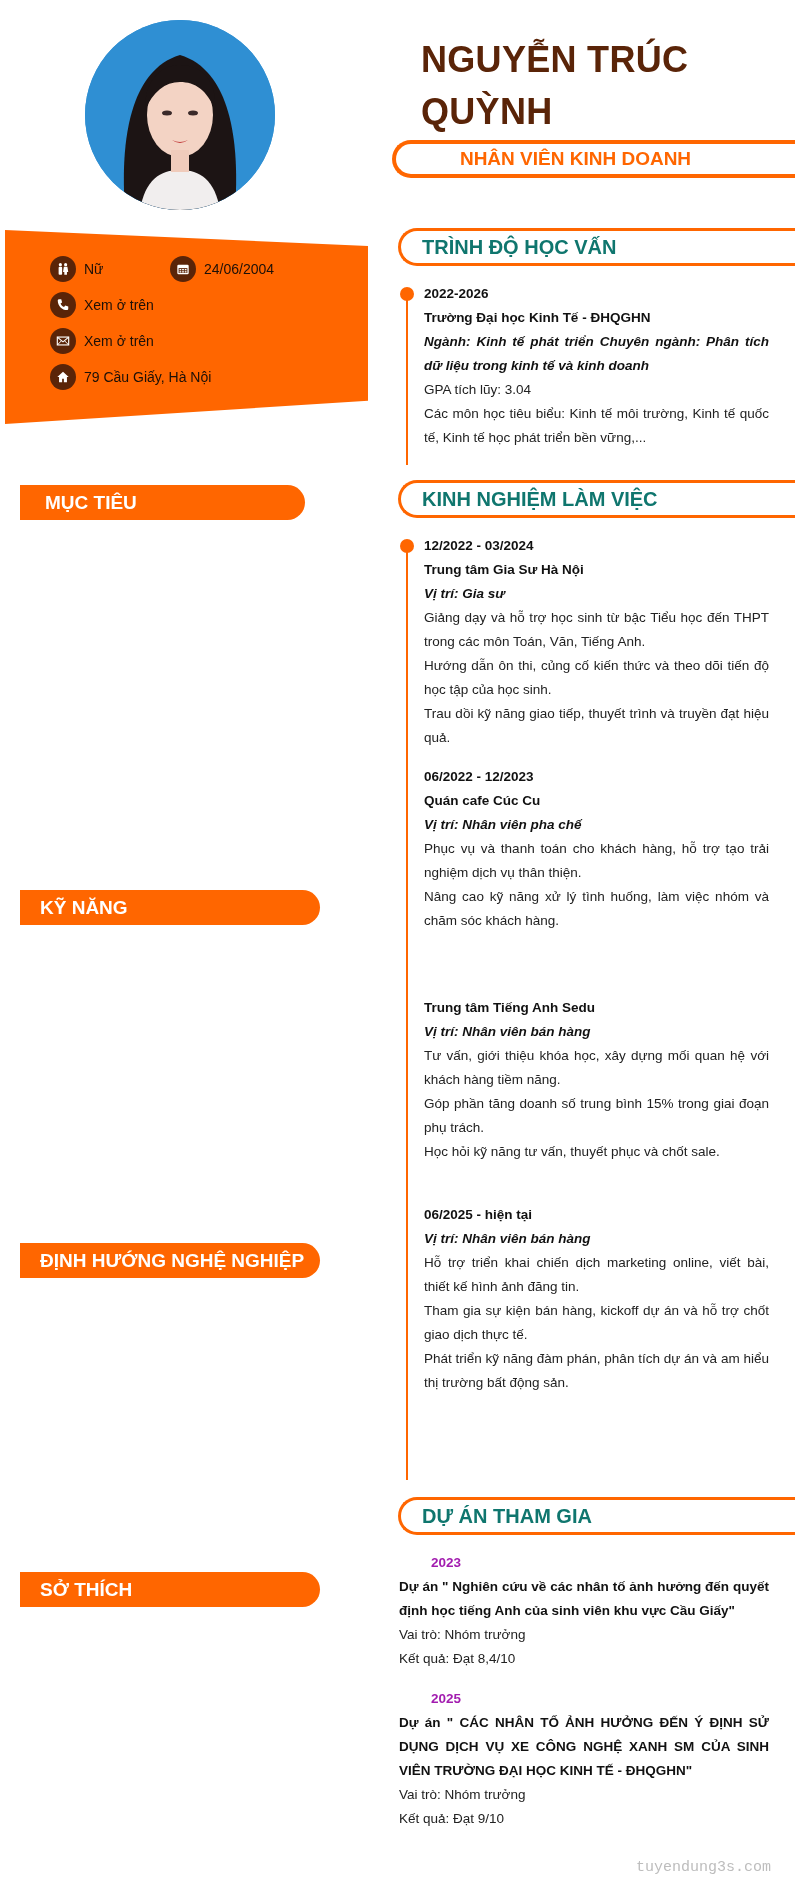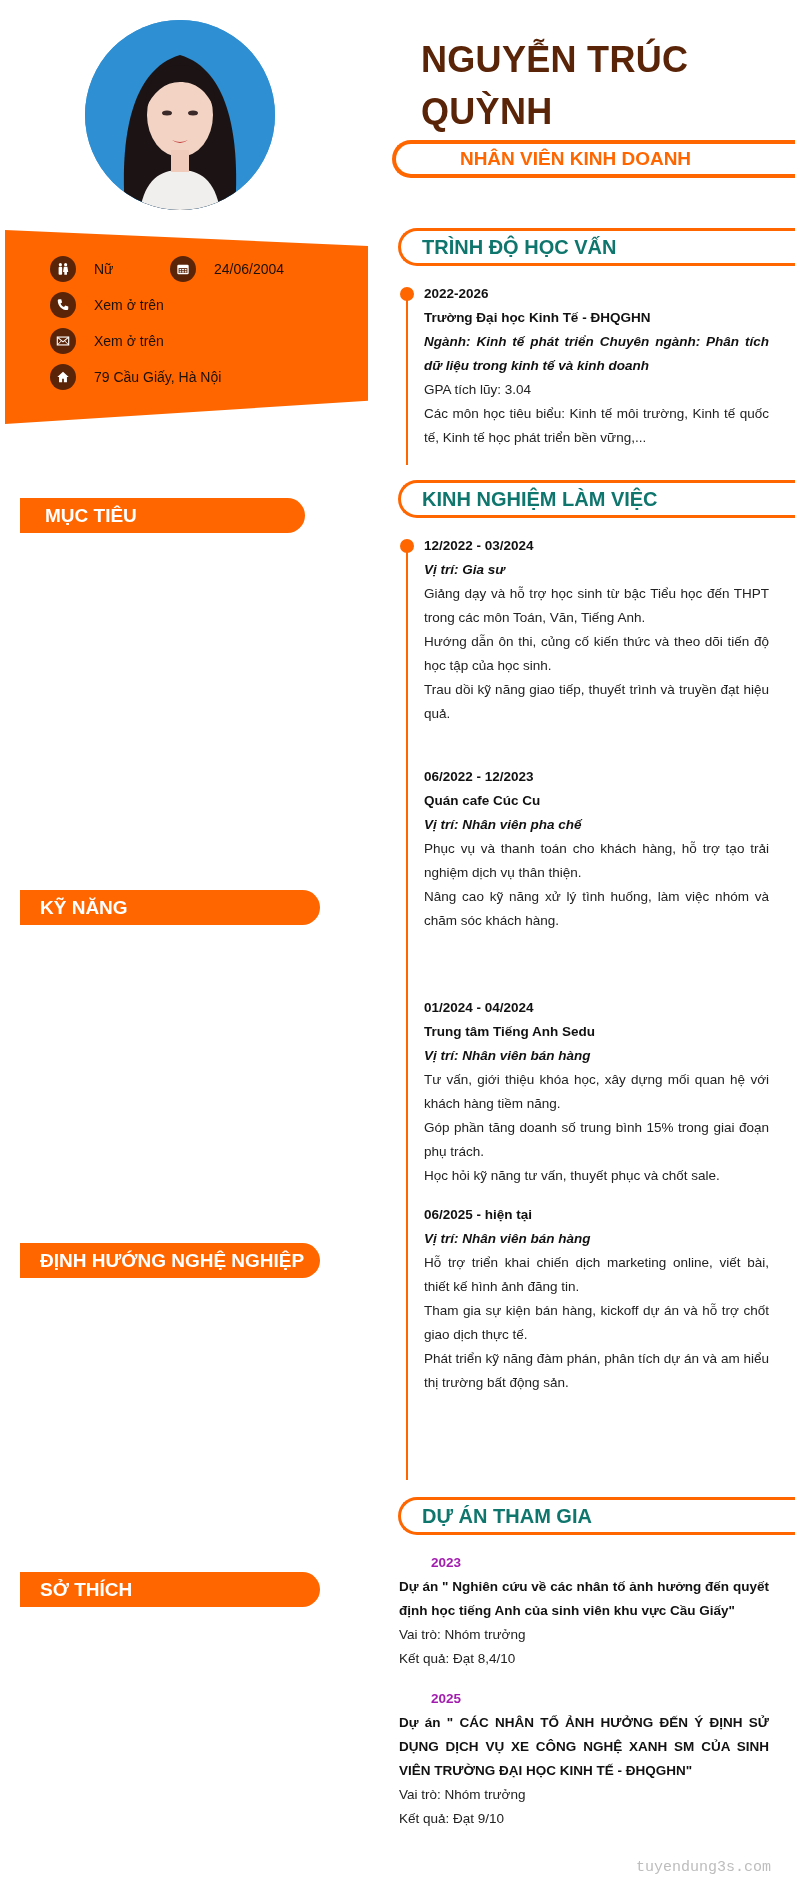--- a/index.html
+++ b/index.html
@@ -16,21 +16,21 @@
   .name { position:absolute; left:421px; top:34px; width:330px; font-weight:bold; font-size:36px;
           line-height:52px; color:#5a2408; letter-spacing:0.3px; }
   .title-box { position:absolute; left:392px; top:140px; width:403px; height:38px;
                border:4px solid #ff6600; border-right:none; border-radius:22px 0 0 22px; box-sizing:border-box; }
   .title-text { position:absolute; left:0; right:0; top:0; bottom:0; display:flex; align-items:center;
                 justify-content:center; font-weight:bold; font-size:19px; color:#ff6600; padding-right:40px; }
 
   
   .contact-bg { position:absolute; left:5px; top:230px; width:363px; height:194px; background:#ff6600;
                 clip-path:polygon(0 0, 100% 8.2%, 100% 88%, 0 100%); }
-  .contact-row { position:absolute; display:flex; align-items:center; gap:18px; font-size:14px; color:#1c1007; }
+  .contact-row { position:absolute; display:flex; align-items:center; gap:8px; font-size:14px; color:#1c1007; }
   .cicon { width:26px; height:26px; border-radius:50%; background:#5a2408; display:flex; align-items:center;
            justify-content:center; flex:none; }
   .cicon svg { width:14px; height:14px; fill:#fff; }
 
   
   .left-pill { position:absolute; left:20px; height:35px; background:#ff6600; border-radius:0 18px 18px 0;
                color:#fff; font-weight:bold; font-size:19px; display:flex; align-items:center; padding-left:20px;
                box-sizing:border-box; }
 
   
@@ -123,21 +123,21 @@
   </div>
   <div class="contact-row" style="left:50px; top:364px;">
     <span class="cicon">
       <svg viewBox="0 0 16 16">
           <path d="M8 2L1.5 8h2v6h3.5v-4h2v4h3.5V8h2z"></path>
         </svg>
     </span>
     <span>79 Cầu Giấy, Hà Nội</span>
   </div>
 
-  <div class="left-pill" style="top:498px; width:285px;padding-left:25px;">MỤC TIÊU</div>
+  <div class="left-pill" style="top:485px; width:285px;padding-left:25px;">MỤC TIÊU</div>
   <div class="left-pill" style="top:890px; width:300px;">KỸ NĂNG</div>
   <div class="left-pill" style="top:1243px; width:300px;">ĐỊNH HƯỚNG NGHỆ NGHIỆP</div>
   <div class="left-pill" style="top:1572px; width:300px;">SỞ THÍCH</div>
 
   <div class="sec-head" style="top:228px;">TRÌNH ĐỘ HỌC VẤN</div>
   <div class="tl-line" style="top:293px; height:172px;"></div>
   <div class="tl-dot" style="top:287px;"></div>
   <div class="block" style="top:282px;">
     <div class="b">2022-2026</div>
     <div class="b">Trường Đại học Kinh Tế - ĐHQGHN</div>
@@ -145,36 +145,36 @@
     <div>GPA tích lũy: 3.04</div>
     <div class="p">Các môn học tiêu biểu: Kinh tế môi trường, Kinh tế quốc tế, Kinh tế học phát triển bền vững,...</div>
   </div>
 
   <div class="sec-head" style="top:480px;">KINH NGHIỆM LÀM VIỆC</div>
   <div class="tl-line" style="top:545px; height:935px;"></div>
   <div class="tl-dot" style="top:539px;"></div>
 
   <div class="block" style="top:534px;">
     <div class="b">12/2022 - 03/2024</div>
+    <div class="b">Trung tâm Gia Sư Hà Nội</div>
     <div class="i">Vị trí: Gia sư</div>
     <div class="p">Giảng dạy và hỗ trợ học sinh từ bậc Tiểu học đến THPT trong các môn Toán, Văn, Tiếng Anh.</div>
     <div class="p">Hướng dẫn ôn thi, củng cố kiến thức và theo dõi tiến độ học tập của học sinh.</div>
     <div class="p">Trau dồi kỹ năng giao tiếp, thuyết trình và truyền đạt hiệu quả.</div>
   </div>
 
   <div class="block" style="top:765px;">
     <div class="b">06/2022 - 12/2023</div>
     <div class="b">Quán cafe Cúc Cu</div>
     <div class="i">Vị trí: Nhân viên pha chế</div>
     <div class="p">Phục vụ và thanh toán cho khách hàng, hỗ trợ tạo trải nghiệm dịch vụ thân thiện.</div>
     <div class="p">Nâng cao kỹ năng xử lý tình huống, làm việc nhóm và chăm sóc khách hàng.</div>
   </div>
 
   <div class="block" style="top:996px;">
-    <div class="b">01/2024 - 04/2024</div>
     <div class="b">Trung tâm Tiếng Anh Sedu</div>
     <div class="i">Vị trí: Nhân viên bán hàng</div>
     <div class="p">Tư vấn, giới thiệu khóa học, xây dựng mối quan hệ với khách hàng tiềm năng.</div>
     <div class="p">Góp phần tăng doanh số trung bình 15% trong giai đoạn phụ trách.</div>
     <div class="p">Học hỏi kỹ năng tư vấn, thuyết phục và chốt sale.</div>
   </div>
 
   <div class="block" style="top:1203px;">
     <div class="b">06/2025 - hiện tại</div>
     <div class="i">Vị trí: Nhân viên bán hàng</div>

